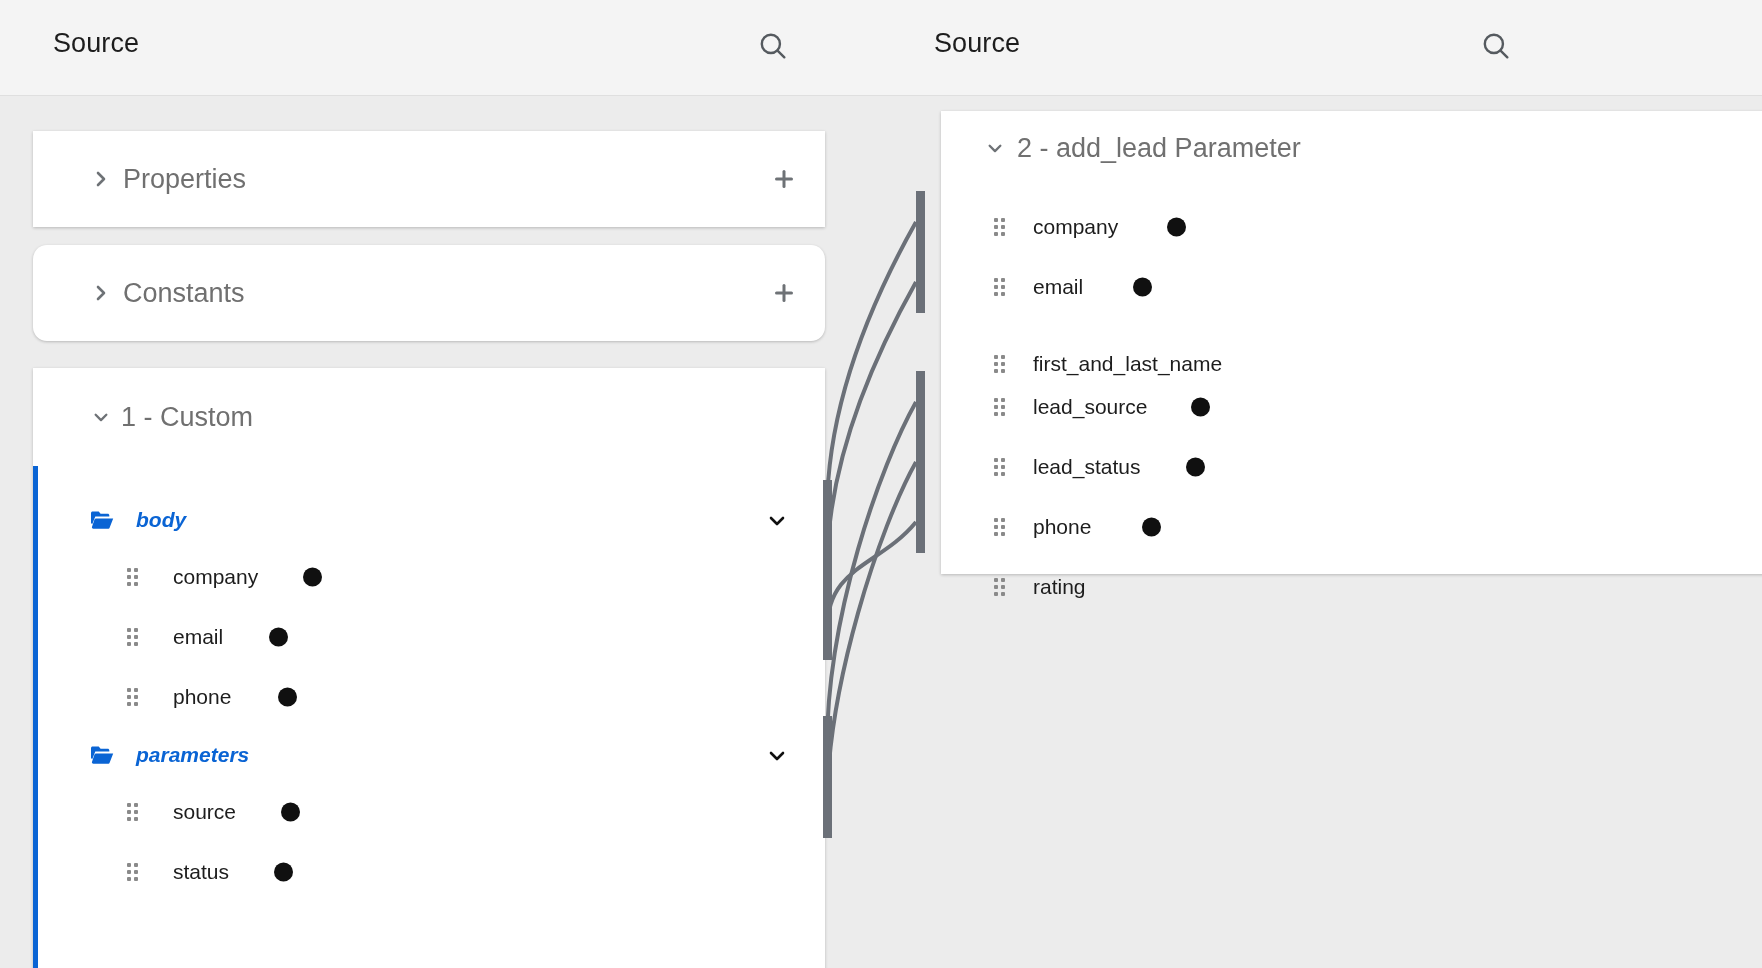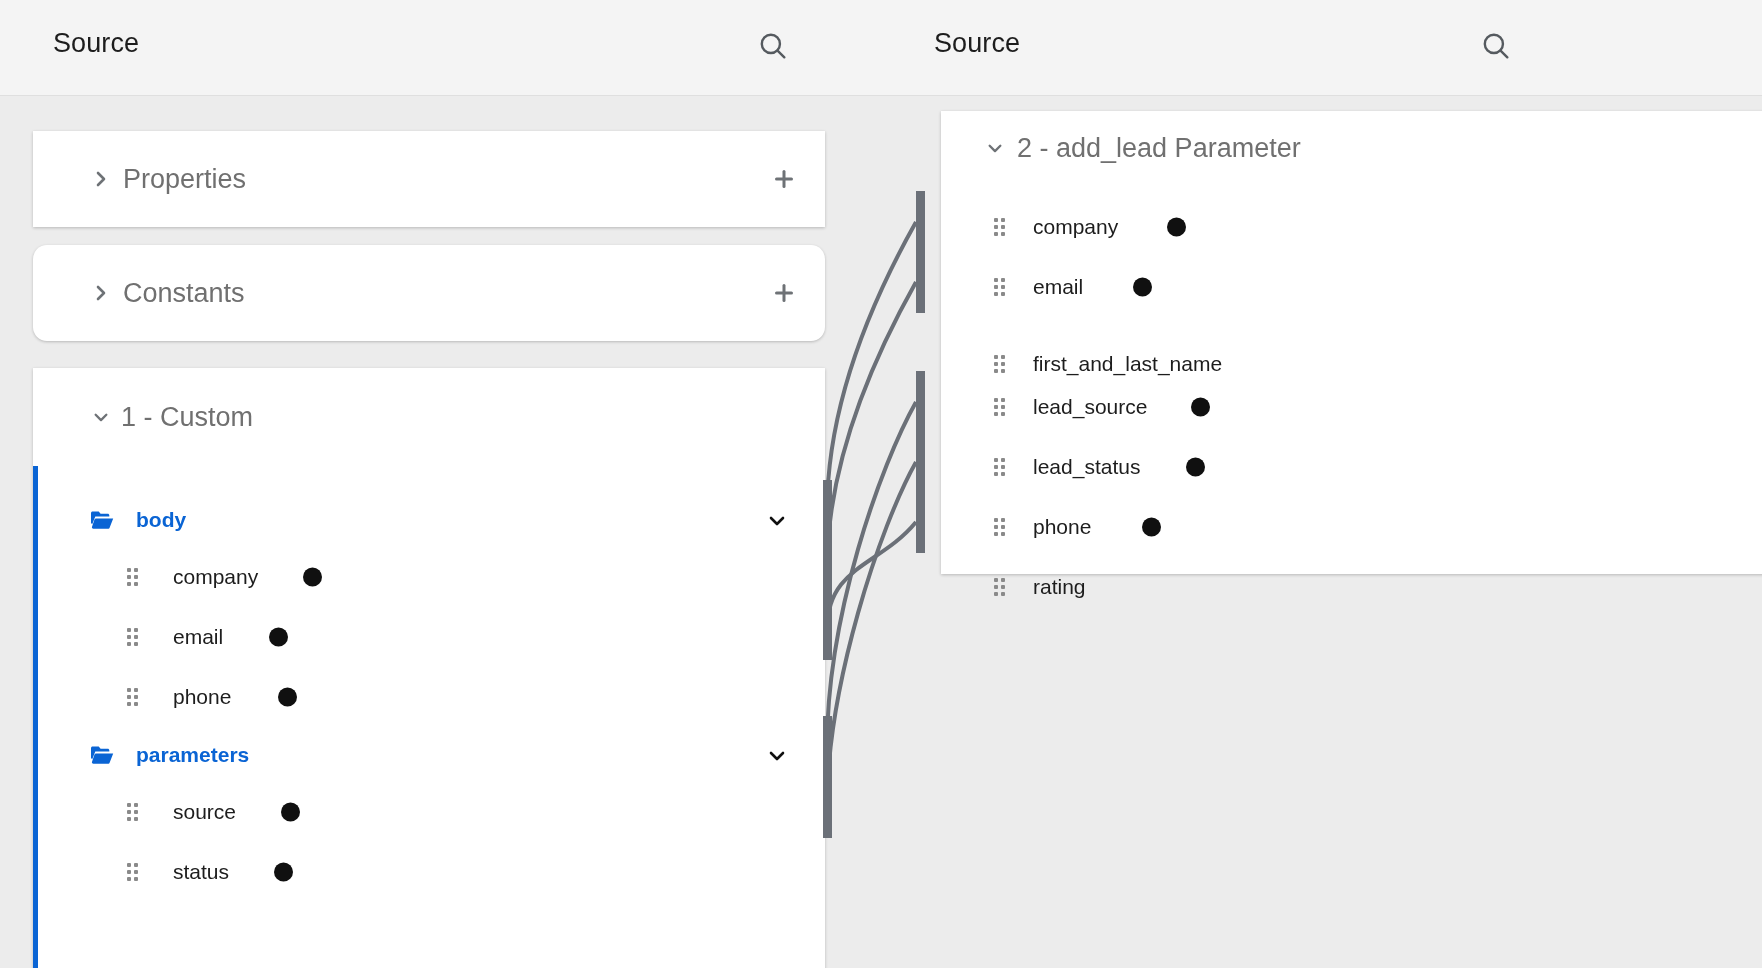--- a/index.html
+++ b/index.html
@@ -157,20 +157,21 @@
   .folder-icon svg { display:block; }
   .folder-label {
     position: absolute;
     left: 103px;
     top: 50%;
     transform: translateY(-50%);
     font-size: 21px;
     font-weight: bold;
     color: #0a64d4;
     white-space: nowrap;
+    font-style: italic;
   }
   .folder-chev {
     position: absolute;
     left: 735px;
     top: 50%;
     transform: translateY(-50%);
     width: 18px; height: 18px;
     display:flex;align-items:center;justify-content:center;
     cursor: pointer;
   }

